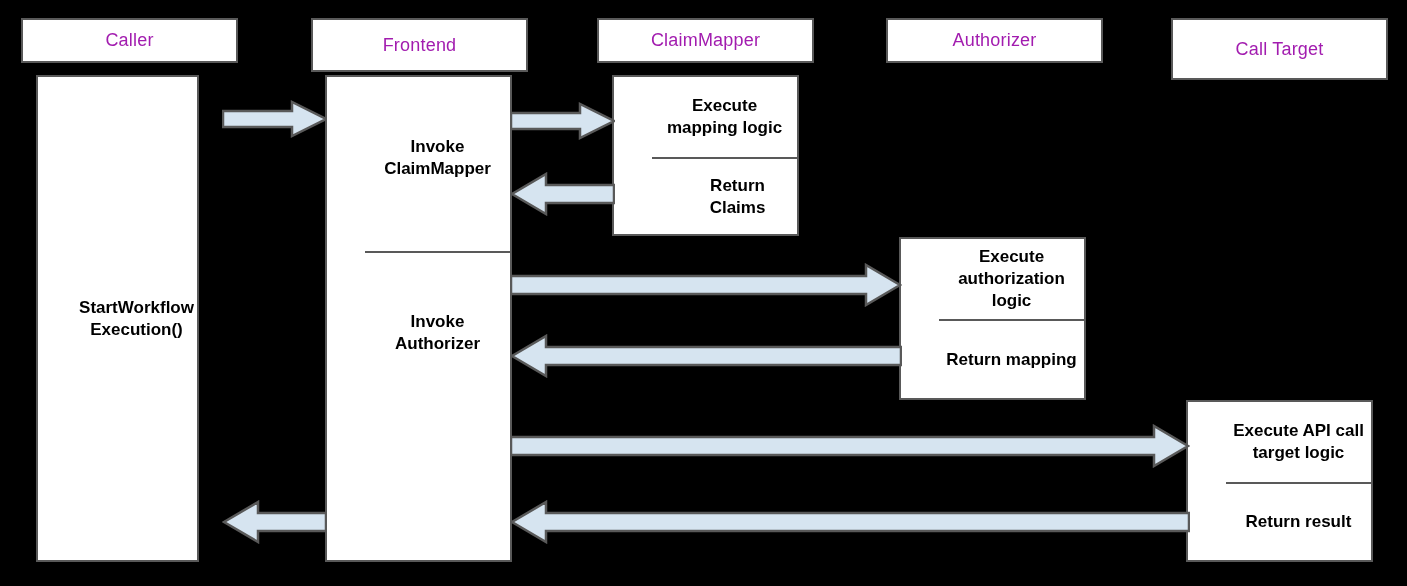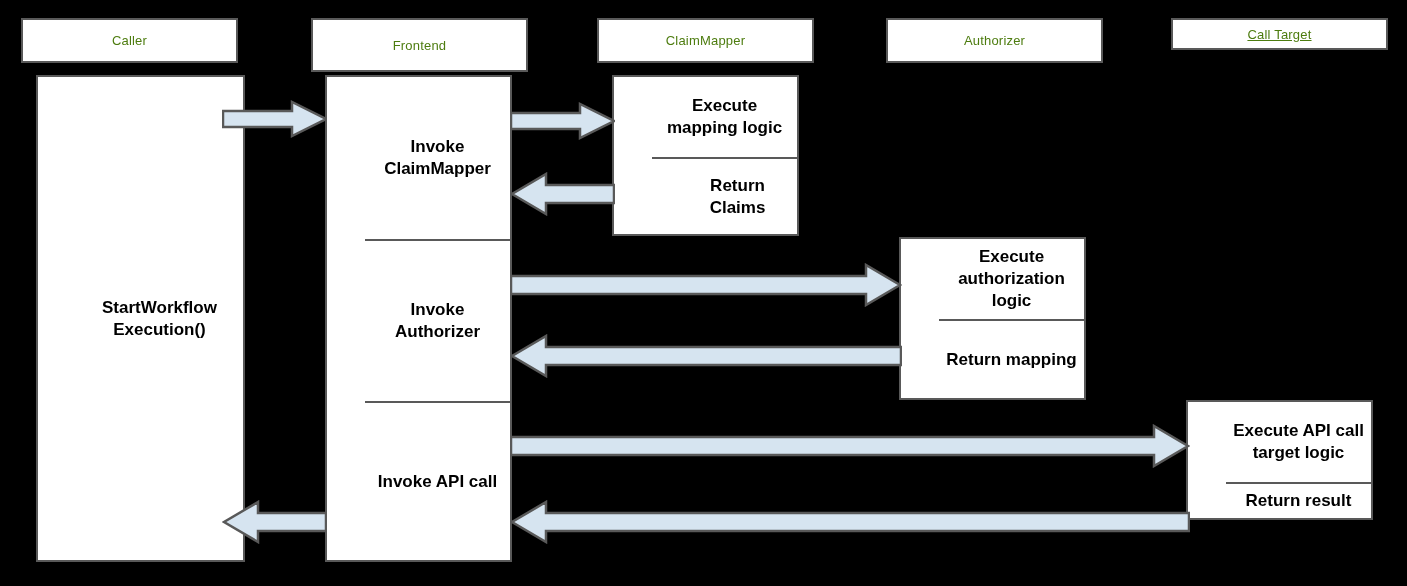--- a/index.html
+++ b/index.html
@@ -17,22 +17,22 @@
   }
   
   .header-box {
     position: absolute;
     background: #ffffff;
     border: 2px solid #595959;
     box-sizing: border-box;
     display: flex;
     align-items: center;
     justify-content: center;
-    color: #4d7c0f;
-    font-size: 13px;
+    color: #a21caf;
+    font-size: 18px;
     font-weight: 400;
     letter-spacing: 0.2px;
     white-space: nowrap;
   }
   
   .lifeline {
     position: absolute;
     background: #ffffff;
     border: 2px solid #595959;
     box-sizing: border-box;
@@ -79,39 +79,36 @@
   </div>
 
   <div class="header-box" style="left:597px; top:18px; width:217px; height:45px;">
     <span>ClaimMapper</span>
   </div>
 
   <div class="header-box" style="left:886px; top:18px; width:217px; height:45px;">
     <span>Authorizer</span>
   </div>
 
-  <div class="header-box" style="left:1171px; top:18px; width:217px; height:32px;text-decoration:underline;">
+  <div class="header-box" style="left:1171px; top:18px; width:217px; height:62px;">
     <span>Call Target</span>
   </div>
 
-  <div class="lifeline" style="left:36px; top:75px; width:209px; height:487px;justify-content:flex-end;">
+  <div class="lifeline" style="left:36px; top:75px; width:163px; height:487px;justify-content:flex-end;">
     <div class="segment" style="flex:1 1 auto;">
       <span class="seg-text">StartWorkflow<br>Execution()</span>
     </div>
   </div>
 
-  <div class="lifeline" style="left:325px; top:75px; width:187px; height:487px;">
+  <div class="lifeline" style="left:325px; top:75px; width:187px; height:487px;gap:12px;">
     <div class="segment" style="height:162px;">
       <span class="seg-text">Invoke<br>ClaimMapper</span>
     </div>
     <div class="segment" style="height:162px;">
       <span class="seg-text">Invoke<br>Authorizer</span>
-    </div>
-    <div class="segment" style="flex:1 1 auto;">
-      <span class="seg-text">Invoke API call</span>
     </div>
   </div>
 
   <div class="lifeline" style="left:612px; top:75px; width:187px; height:161px;">
     <div class="segment" style="height:80px;">
       <span class="seg-text">Execute<br>mapping logic</span>
     </div>
     <div class="segment" style="flex:1 1 auto;padding-left:32px;">
       <span class="seg-text">Return Claims</span>
     </div>
@@ -119,21 +116,21 @@
 
   <div class="lifeline" style="left:899px; top:237px; width:187px; height:163px;">
     <div class="segment" style="height:80px;">
       <span class="seg-text">Execute<br>authorization<br>logic</span>
     </div>
     <div class="segment" style="flex:1 1 auto;">
       <span class="seg-text">Return mapping</span>
     </div>
   </div>
 
-  <div class="lifeline" style="left:1186px; top:400px; width:187px; height:120px;">
+  <div class="lifeline" style="left:1186px; top:400px; width:187px; height:162px;">
     <div class="segment" style="height:80px;">
       <span class="seg-text">Execute API call<br>target logic</span>
     </div>
     <div class="segment" style="flex:1 1 auto;align-items:center;">
       <span class="seg-text">Return result</span>
     </div>
   </div>
 
   <div class="arrow" style="left:222px; top:100px; width:105px; height:38px;">
     <svg width="105" height="38" viewBox="0 0 105 38">

